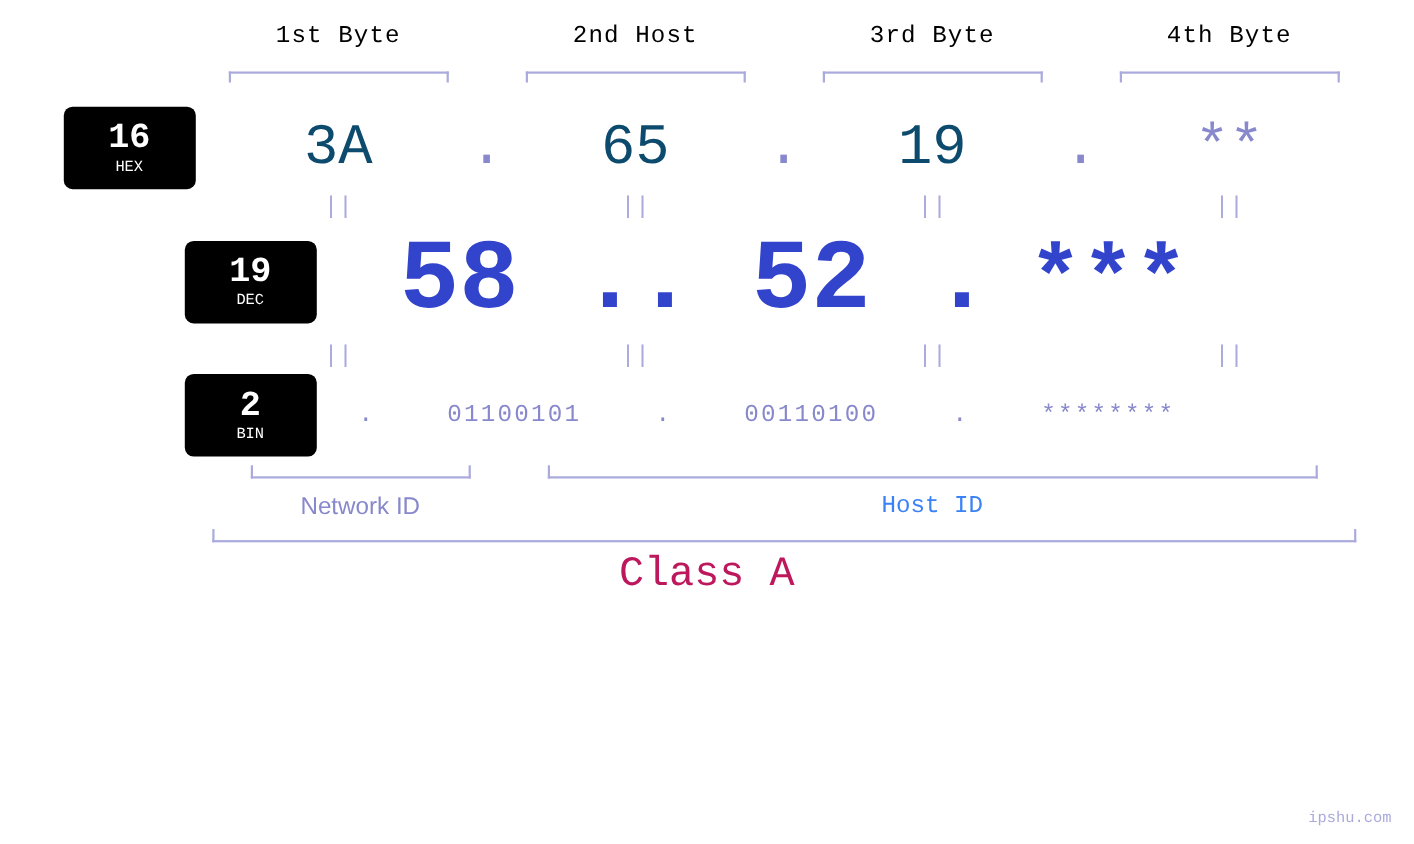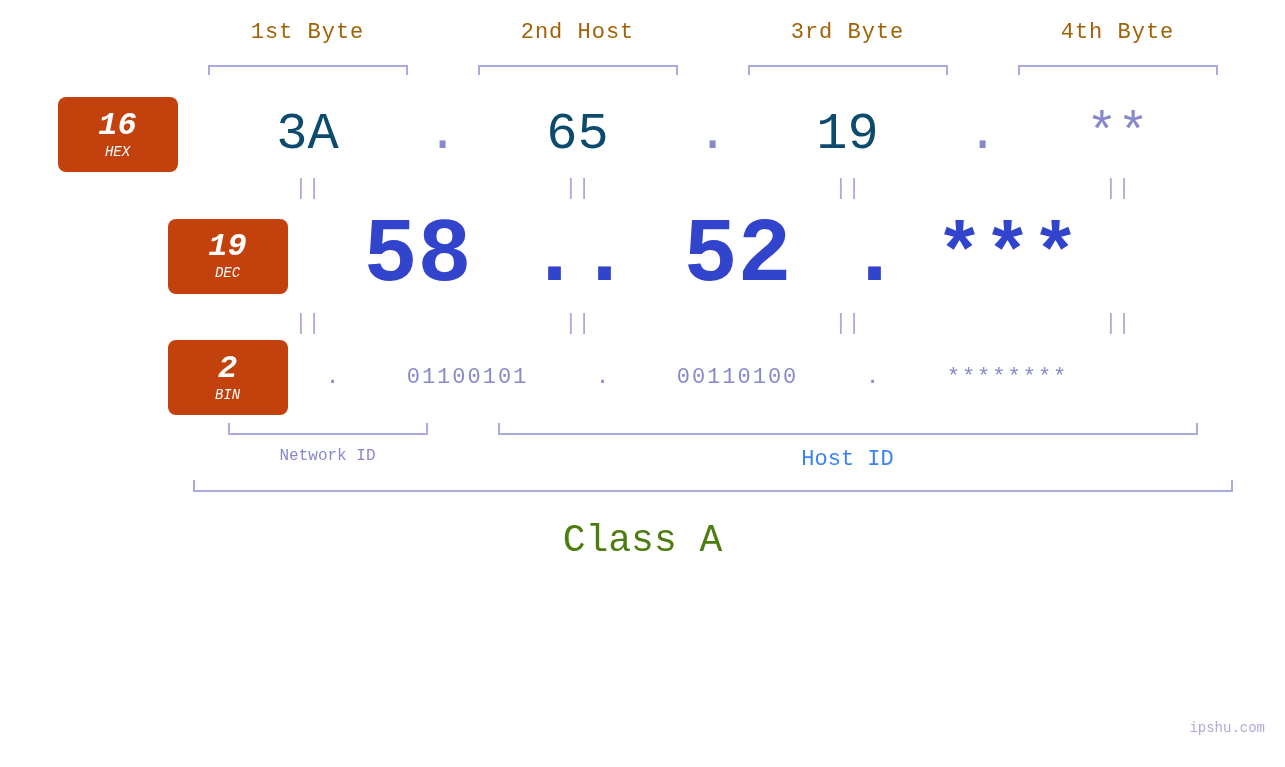--- a/index.html
+++ b/index.html
@@ -32,21 +32,21 @@
       margin-bottom: 10px;
     }
 
     .byte-header-spacer {
       width: 140px;
     }
 
     .byte-header {
       width: 220px;
       text-align: center;
-      color: #a16207;
+      color: #000000;
       font-size: 22px;
       font-family: 'Courier New', Courier, monospace;
       letter-spacing: 1px;
     }
 
     
     .top-brackets {
       display: flex;
       justify-content: center;
       width: 100%;
@@ -100,30 +100,29 @@
       display: flex;
       align-items: center;
       justify-content: center;
       width: 100%;
       margin: 2px 0;
     }
 
     .base-badge {
       width: 120px;
       height: 75px;
-      background: #c2410c;
+      background: #000000;
       border-radius: 8px;
       display: flex;
       flex-direction: column;
       align-items: center;
       justify-content: center;
       color: #ffffff;
       margin-right: 20px;
       flex-shrink: 0;
-      font-style: italic;
     }
 
     .base-badge .base-num {
       font-size: 32px;
       font-weight: bold;
       line-height: 1;
     }
 
     .base-badge .base-label {
       font-size: 14px;
@@ -283,22 +282,22 @@
     }
 
     .id-label-spacer {
       width: 140px;
     }
 
     .network-id-label {
       width: 220px;
       text-align: center;
       color: #8888cc;
-      font-size: 16px;
-      font-family: Liberation Mono, monospace;
+      font-size: 22px;
+      font-family: Liberation Sans, sans-serif;
     }
 
     .id-label-dot {
       width: 50px;
     }
 
     .host-id-label {
       width: 720px; 
       text-align: center;
       color: #3b82f6;
@@ -349,30 +348,30 @@
       position: absolute;
       bottom: 8px;
       right: 10px;
       width: 2px;
       height: 12px;
       background: #aaaadd;
     }
 
     .class-a-label {
       text-align: center;
-      color: #4d7c0f;
+      color: #be185d;
       font-size: 38px;
       font-family: 'Courier New', Courier, monospace;
-      margin-top: 19px;
+      margin-top: 0;
       width: 100%;
     }
 
     .watermark {
       position: absolute;
-      bottom: 31px;
+      bottom: 15px;
       right: 20px;
       color: #aaaadd;
       font-size: 14px;
       font-family: 'Courier New', Courier, monospace;
     }
   </style>
 </head>
 <body>
 
 <div class="container">

